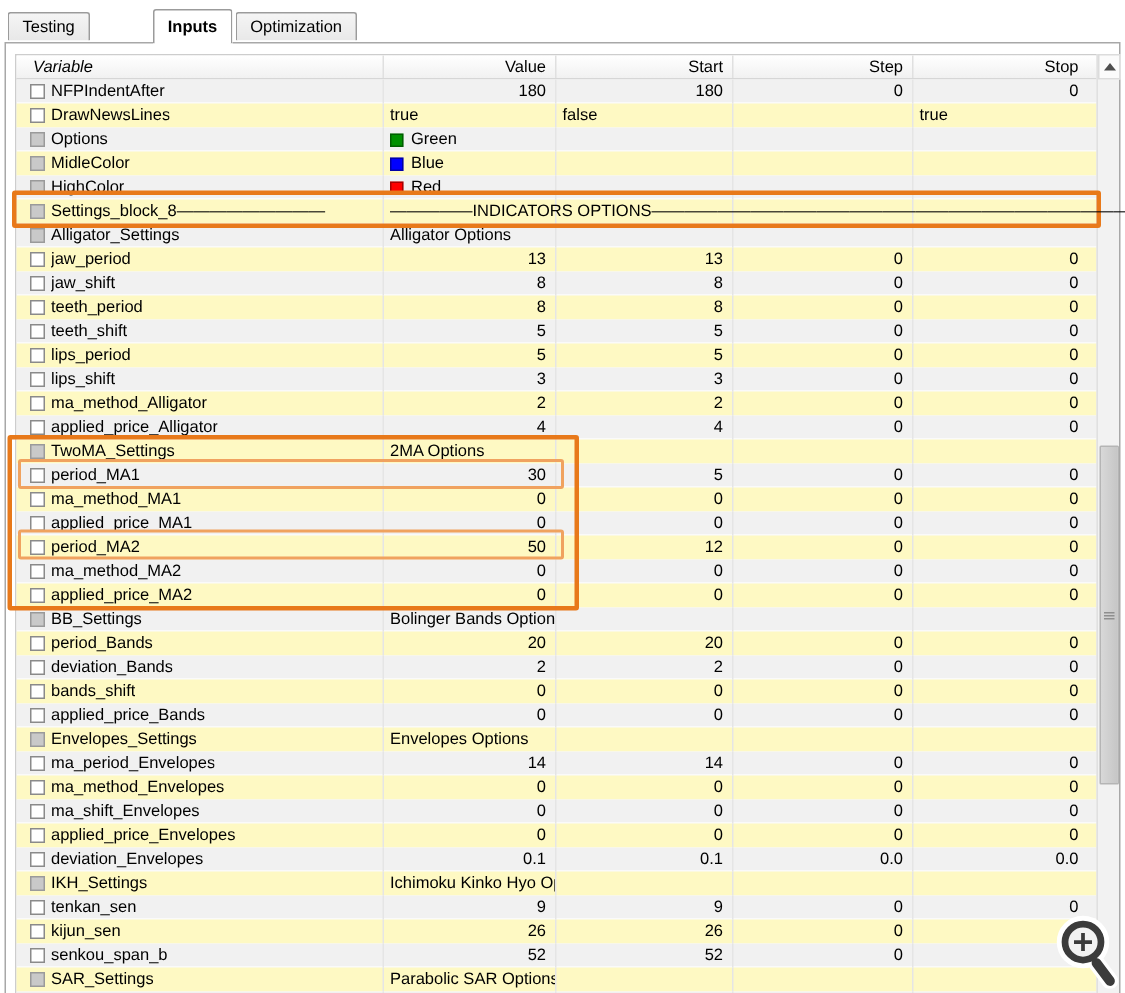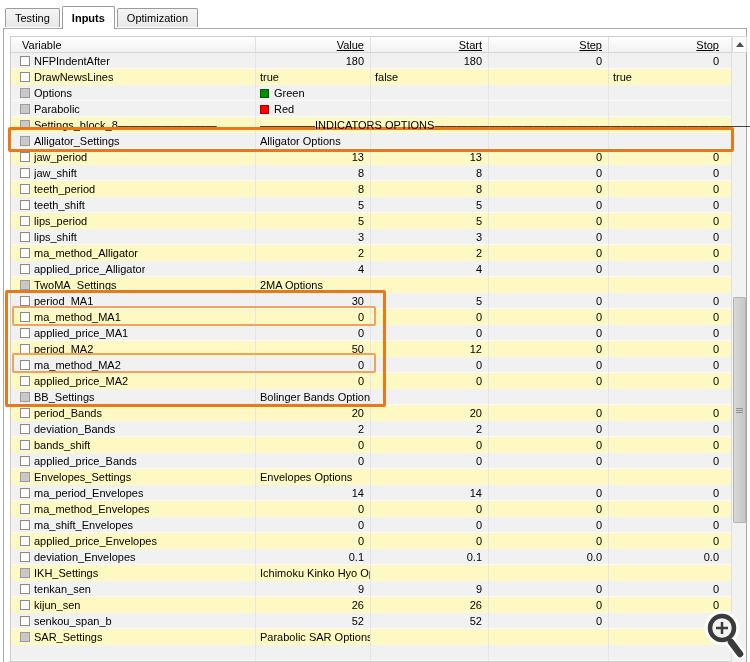--- a/index.html
+++ b/index.html
@@ -4,32 +4,32 @@
 <style>
   html,body{margin:0;padding:0;background:#fff;}
   *{box-sizing:border-box;font-family:"Liberation Sans",sans-serif;}
   .screen{position:relative;width:750px;height:662px;background:#fff;overflow:hidden;font-size:11px;color:#000;}
 
   
   .tabbar{position:absolute;left:5px;top:6px;height:23px;display:flex;align-items:center;z-index:4;}
   .tab{height:19px;line-height:18px;padding:0 9px;background:linear-gradient(#f5f5f5,#e8e8e8);
        border:1px solid #9b9b9b;border-bottom:none;border-radius:2px 2px 0 0;margin-right:2px;cursor:default;}
   .tab.active{height:23px;line-height:22px;background:#fff;font-weight:bold;position:relative;z-index:5;
-       box-shadow:0 2px 0 #fff;}
+       box-shadow:0 2px 0 #fff;margin-left:40px;}
 
   
   .page{position:absolute;left:3px;top:28px;width:744px;height:640px;background:#fff;border:1px solid #a8a8a8;}
 
   
   .table{position:absolute;left:10px;top:36px;width:722px;border:1px solid #cdcdcd;background:#fff;}
   .thead{display:flex;height:16px;background:linear-gradient(#ffffff,#f1f1f1);border-bottom:1px solid #d6d6d6;}
   .th{display:flex;align-items:center;height:100%;border-right:1px solid #e0e0e0;white-space:nowrap;overflow:hidden;}
   .th:last-child{border-right:none;}
-  .th-name{width:245px;padding-left:11px;}
-  .th-num{justify-content:flex-end;padding-right:6px;text-decoration:underline;}
+  .th-name{width:245px;padding-left:11px;font-style:italic;}
+  .th-num{justify-content:flex-end;padding-right:6px;}
   .th-value{width:115px;}
   .th-start{width:118px;}
   .th-step{width:120px;}
   .th-stop{width:122px;padding-right:12px;}
 
   .row{display:flex;height:16px;background:#fef9c3;}
   .row.g{background:#f1f1f1;box-shadow:inset 0 -1px 0 rgba(255,255,255,.65);}
   .cell{display:flex;align-items:center;height:100%;border-right:1px solid #e5e5e5;white-space:nowrap;overflow:hidden;}
   .cell:last-child{border-right:none;}
   .c-name{width:245px;}
@@ -131,24 +131,37 @@
             <span class="vname">Options</span>
           </div>
           <div class="cell c-value">
             <span class="swatch" style="background: rgb(0, 144, 0);"></span>
             <span class="str">Green</span>
           </div>
           <div class="cell c-start"></div>
           <div class="cell c-step"></div>
           <div class="cell c-stop"></div>
         </div>
-        <div class="row g">
-          <div class="cell c-name">
-            <span class="cb dis"></span>
-            <span class="vname">Parabolic</span>
+        <div class="row w">
+          <div class="cell c-name">
+            <span class="cb dis"></span>
+            <span class="vname">MidleColor</span>
+          </div>
+          <div class="cell c-value">
+            <span class="swatch" style="background: rgb(0, 0, 255);"></span>
+            <span class="str">Blue</span>
+          </div>
+          <div class="cell c-start"></div>
+          <div class="cell c-step"></div>
+          <div class="cell c-stop"></div>
+        </div>
+        <div class="row g">
+          <div class="cell c-name">
+            <span class="cb dis"></span>
+            <span class="vname">HighColor</span>
           </div>
           <div class="cell c-value">
             <span class="swatch" style="background: rgb(255, 0, 0);"></span>
             <span class="str">Red</span>
           </div>
           <div class="cell c-start"></div>
           <div class="cell c-step"></div>
           <div class="cell c-stop"></div>
         </div>
         <div class="row w overflow">

